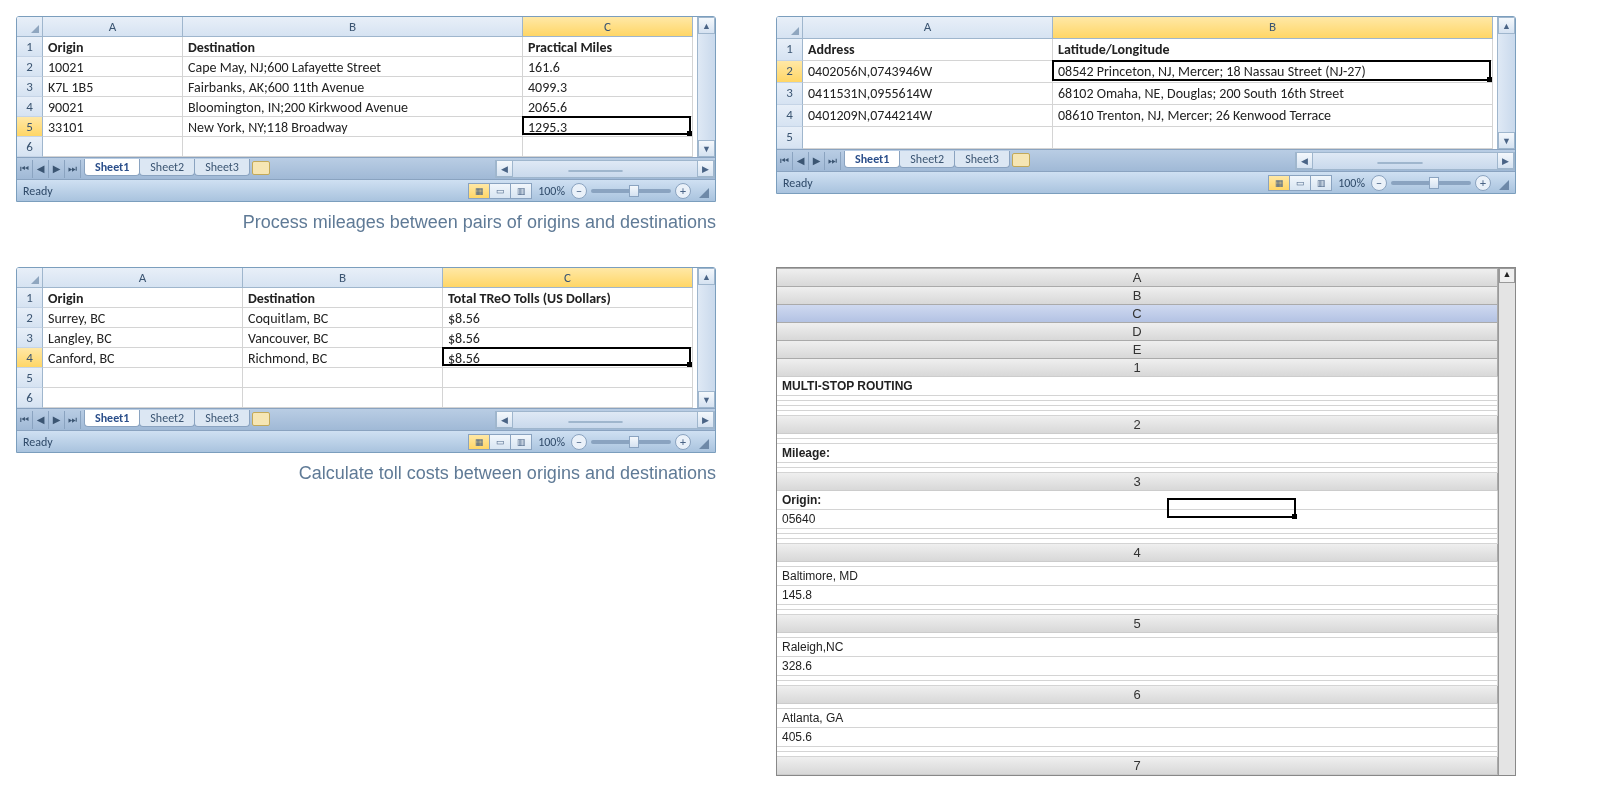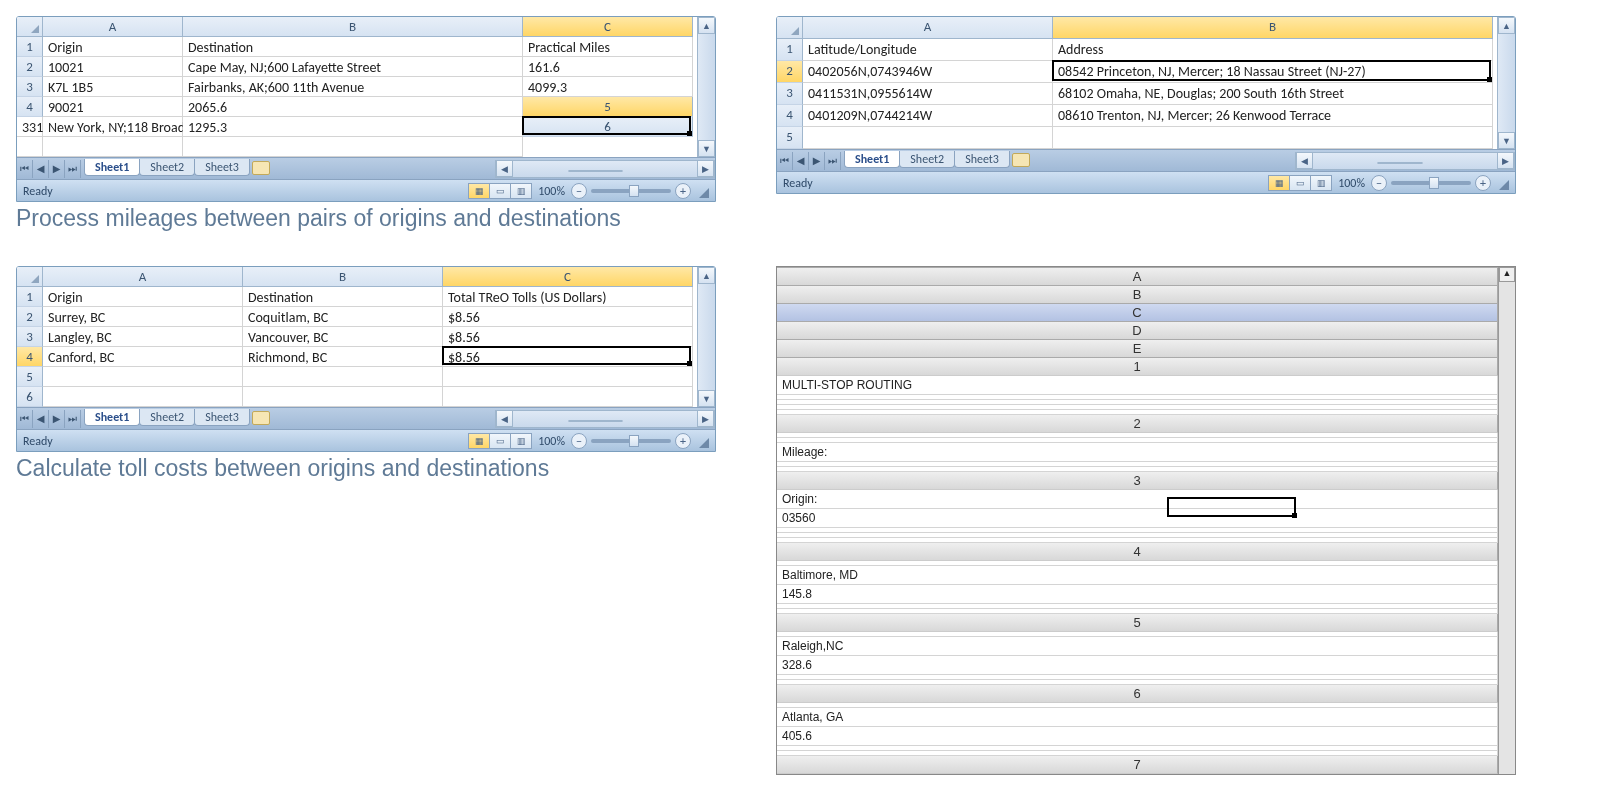--- a/index.html
+++ b/index.html
@@ -13,24 +13,26 @@
   }
   .grid {
     display: grid;
     grid-template-columns: 700px 740px;
     column-gap: 60px;
     row-gap: 32px;
     align-items: start;
   }
   .cell-block { display: flex; flex-direction: column; }
   .caption {
-    font-size: 23px;
+    font-size: 18px;
     color: #5f7a96;
+    margin-top: 8px;
     line-height: 1.4;
     font-family: "Segoe UI", Arial, sans-serif;
+    text-align: right;
   }
   
   .xl07 {
     border: 1px solid #7b9ebd;
     border-radius: 3px 3px 0 0;
     background: linear-gradient(#fff,#fff);
     overflow: hidden;
     position: relative;
   }
   .xl07 .sheet-area {
@@ -78,21 +80,21 @@
   }
   .cell {
     border-right: 1px solid #d4d4d4;
     border-bottom: 1px solid #d4d4d4;
     padding: 2px 5px;
     font-size: 14px;
     white-space: nowrap;
     overflow: visible;
     background: #fff;
   }
-  .cell.bold { font-weight: normal; }
+  .cell.bold { font-weight: bold; }
   .cell.right { }
   .sel-box {
     position: absolute;
     border: 2px solid #000;
     pointer-events: none;
   }
   .sel-box::after {
     content:"";
     position:absolute;
     right:-3px; bottom:-3px;
@@ -266,20 +268,21 @@
             <div class="rowhdr">2</div>
             <div class="cell">10021</div>
             <div class="cell">Cape May, NJ;600 Lafayette Street</div>
             <div class="cell right">161.6</div>
             <div class="rowhdr">3</div>
             <div class="cell">K7L 1B5</div>
             <div class="cell">Fairbanks, AK;600 11th Avenue</div>
             <div class="cell right">4099.3</div>
             <div class="rowhdr">4</div>
             <div class="cell">90021</div>
+            <div class="cell">Bloomington, IN;200 Kirkwood Avenue</div>
             <div class="cell right">2065.6</div>
             <div class="rowhdr sel">5</div>
             <div class="cell">33101</div>
             <div class="cell">New York, NY;118 Broadway</div>
             <div class="cell right">1295.3</div>
             <div class="rowhdr">6</div>
             <div class="cell"></div>
             <div class="cell"></div>
             <div class="cell"></div>
             <div class="sel-box" style="left: 505px; top: 99px; width: 169px; height: 19px;"></div>
@@ -330,22 +333,22 @@
   </div>
 
   <div class="cell-block">
     <div class="xl07" style="width:740px;">
       <div style="display:flex;">
         <div class="sheet-area" id="grid-p2" style="grid-template-columns:26px 250px 440px; grid-auto-rows:22px; flex:1; position:relative;">
         <div class="corner"></div>
             <div class="hdr">A</div>
             <div class="hdr sel">B</div>
             <div class="rowhdr">1</div>
+            <div class="cell bold">Address</div>
             <div class="cell bold">Latitude/Longitude</div>
-            <div class="cell bold">Address</div>
             <div class="rowhdr sel">2</div>
             <div class="cell">0402056N,0743946W</div>
             <div class="cell">08542 Princeton, NJ, Mercer; 18 Nassau Street  (NJ-27)</div>
             <div class="rowhdr">3</div>
             <div class="cell">0411531N,0955614W</div>
             <div class="cell">68102 Omaha, NE, Douglas; 200 South 16th Street</div>
             <div class="rowhdr">4</div>
             <div class="cell">0401209N,0744214W</div>
             <div class="cell">08610 Trenton, NJ, Mercer; 26 Kenwood Terrace</div>
             <div class="rowhdr">5</div>
@@ -493,21 +496,21 @@
             <div class="cell"></div>
             <div class="cell"></div>
             <div class="rowhdr03">2</div>
             <div class="cell"></div>
             <div class="cell"></div>
             <div class="cell bold right">Mileage:</div>
             <div class="cell"></div>
             <div class="cell"></div>
             <div class="rowhdr03">3</div>
             <div class="cell bold">Origin:</div>
-            <div class="cell">03560</div>
+            <div class="cell">05640</div>
             <div class="cell"></div>
             <div class="cell"></div>
             <div class="cell"></div>
             <div class="rowhdr03">4</div>
             <div class="cell"></div>
             <div class="cell">Baltimore, MD</div>
             <div class="cell right">145.8</div>
             <div class="cell"></div>
             <div class="cell"></div>
             <div class="rowhdr03">5</div>

